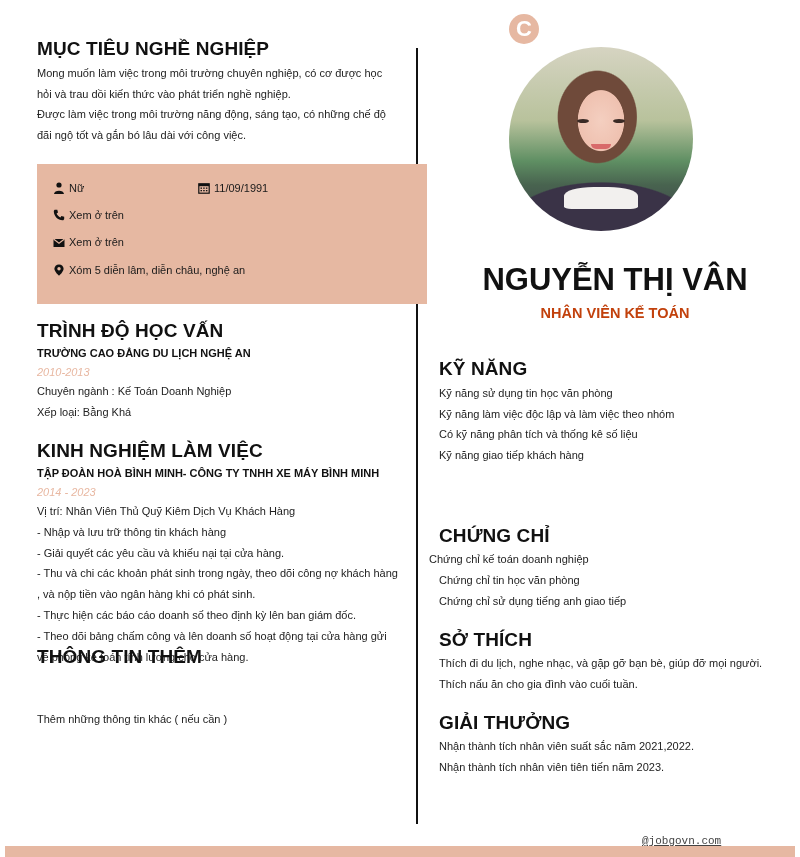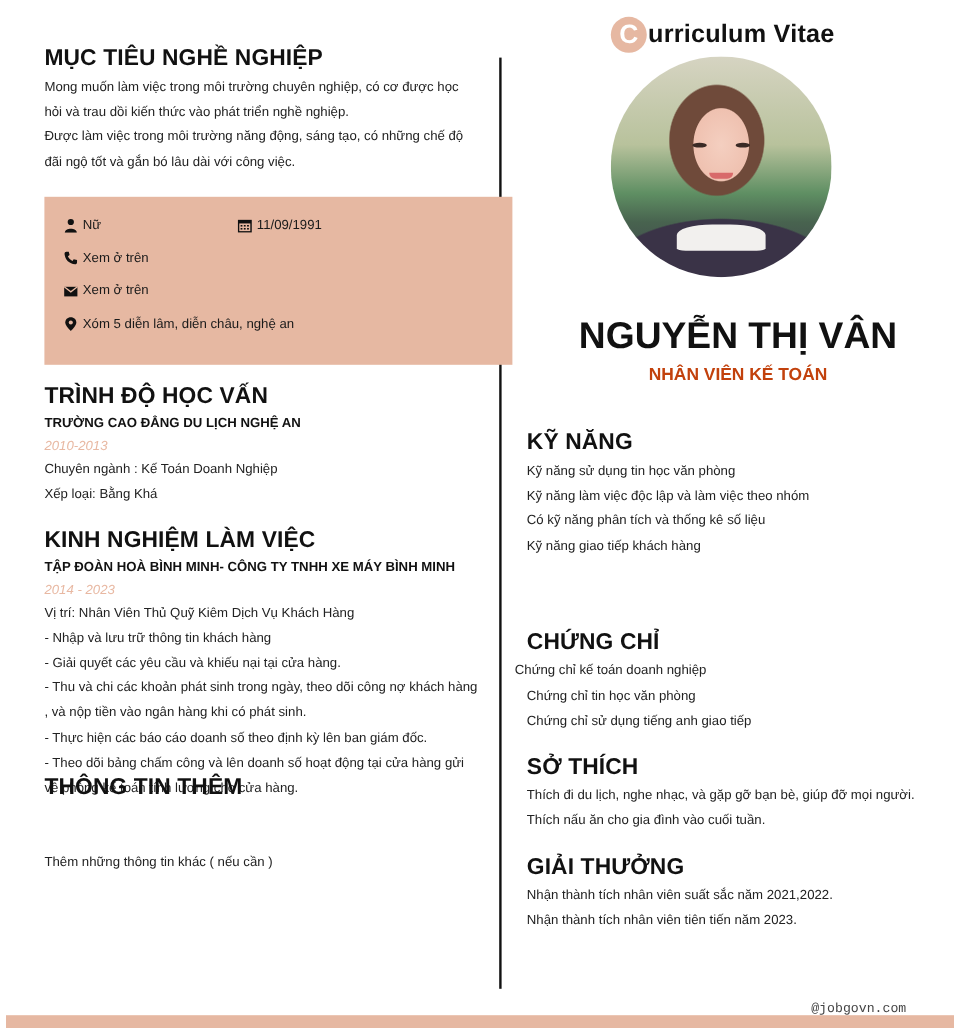--- a/index.html
+++ b/index.html
@@ -35,28 +35,27 @@
         linear-gradient(180deg, #d6d4c2 0%, #b8c29c 40%, #5f8f63 62%, #48634f 75%, #3e3f4d 100%);
     }
     .avatar .collar { position: absolute; left: 55px; top: 140px; width: 74px; height: 22px; background: #f2f0ee; border-radius: 40% 40% 10% 10%; }
     .avatar .eye { position: absolute; top: 72px; width: 12px; height: 4px; background: #3a2a25; border-radius: 50%; }
     .avatar .mouth { position: absolute; left: 82px; top: 97px; width: 20px; height: 5px; background: #d86a6a; border-radius: 0 0 10px 10px; }
 
     .name { position: absolute; left: 430px; width: 370px; text-align: center; top: 262px; font-weight: bold; font-size: 31px; color: #111; white-space: nowrap; }
     .role { position: absolute; left: 430px; width: 370px; text-align: center; top: 305px; font-weight: bold; font-size: 14.5px; color: #c2410c; white-space: nowrap; }
 
     .footer-band { position: absolute; left: 5px; top: 846px; width: 790px; height: 11px; background: #e6b8a2; }
-    .watermark { position: absolute; left: 676px; top: 835px; font-family: "Liberation Mono", "DejaVu Sans Mono", monospace; font-size: 11px; color: #444; white-space: nowrap; }
+    .watermark { position: absolute; left: 642px; top: 835px; font-family: "Liberation Mono", "DejaVu Sans Mono", monospace; font-size: 11px; color: #444; white-space: nowrap; text-decoration: underline; }
   </style>
 </head>
 <body>
 
 <div class="cv-logo">
   <div class="cv-circle">C</div>
-  <div class="cv-text">urriculum Vitae</div>
 </div>
 
 <div class="avatar">
   <div class="eye" style="left:68px;"></div>
   <div class="eye" style="left:104px;"></div>
   <div class="mouth"></div>
   <div class="collar"></div>
 </div>
 
 <div class="name">NGUYỄN THỊ VÂN</div>

